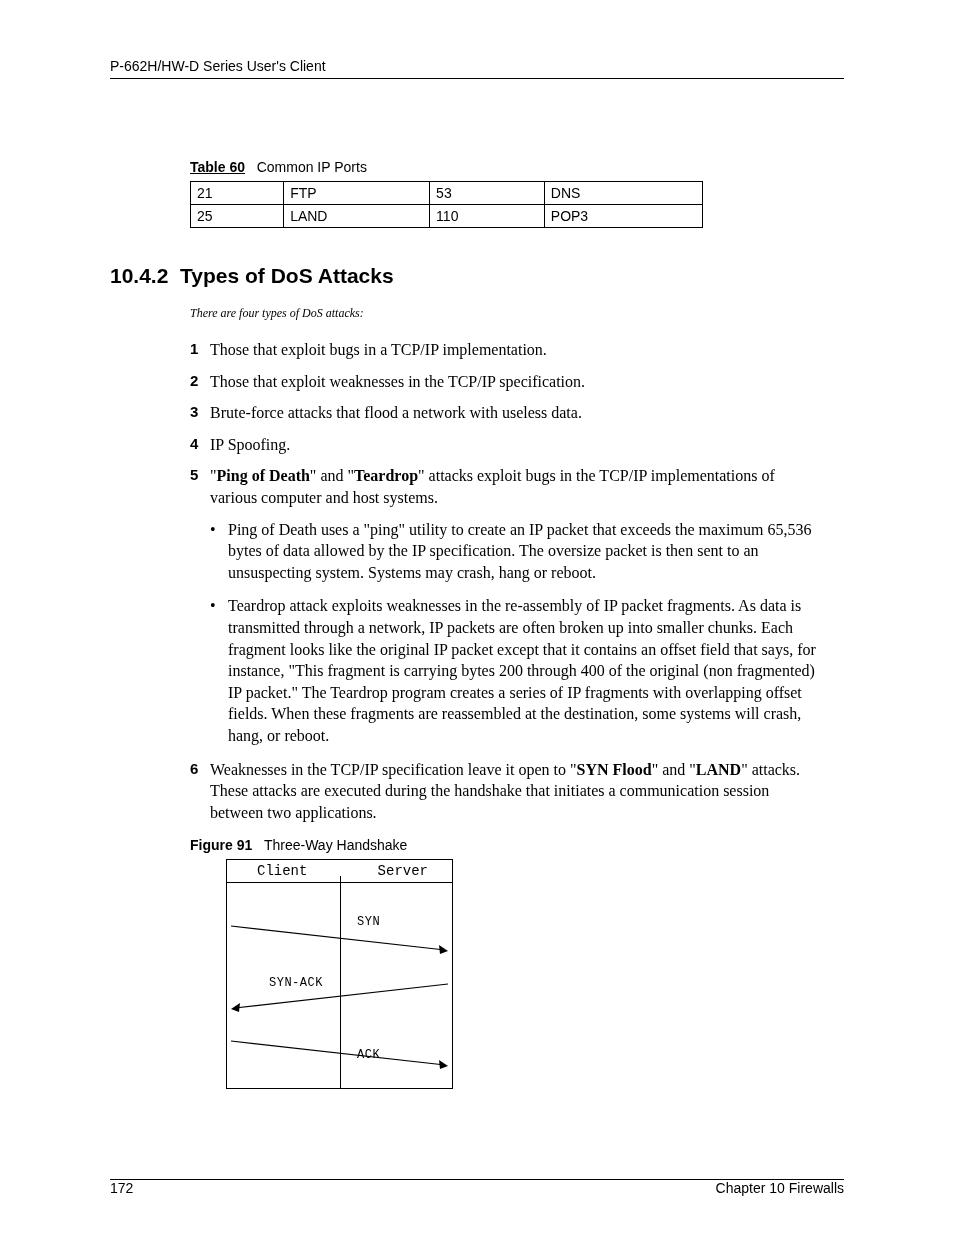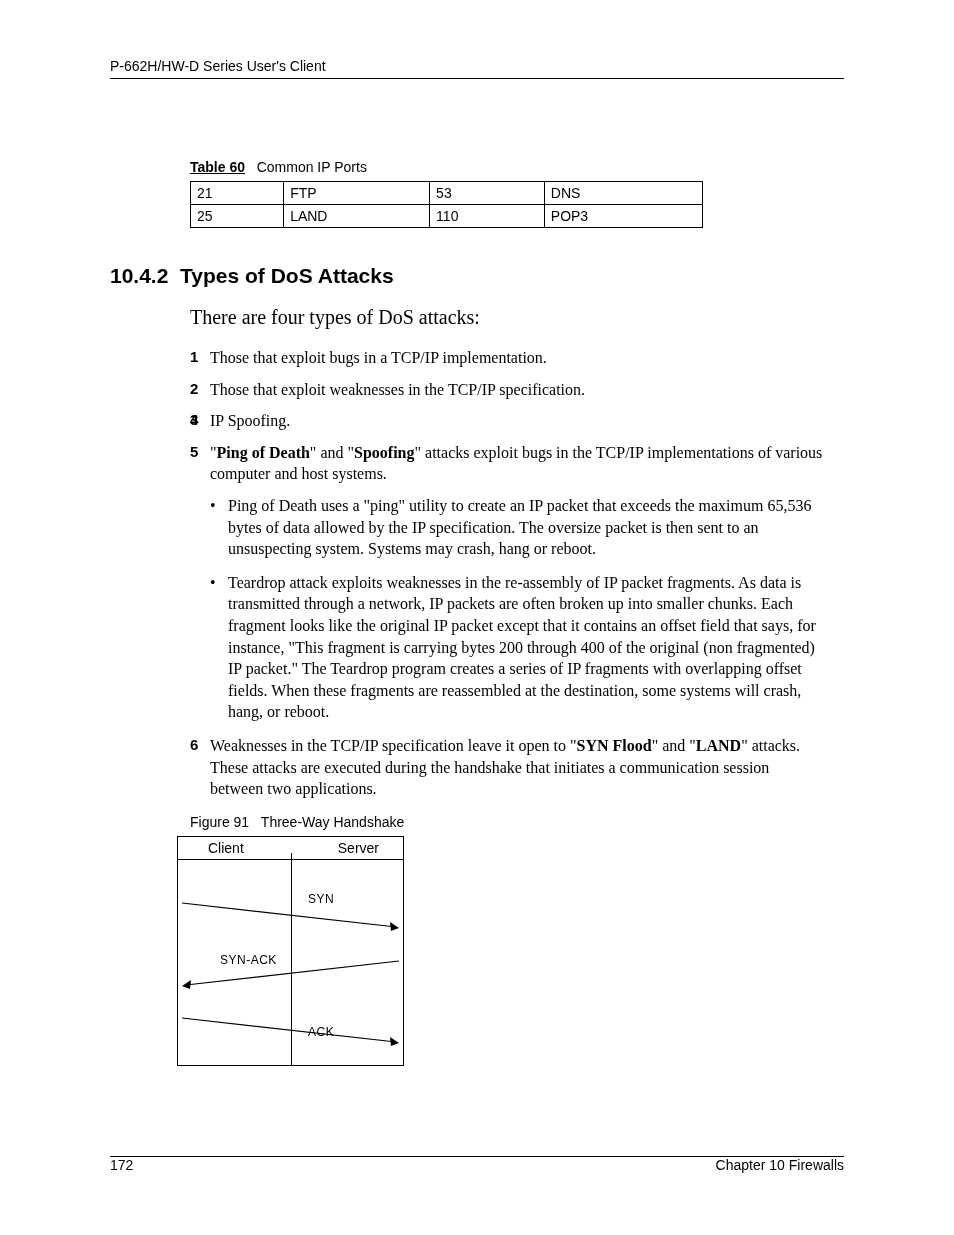--- a/index.html
+++ b/index.html
@@ -46,21 +46,22 @@
   table.ports td.c2 { width: 120px; }
   table.ports td.c3 { width: 170px; margin-left: 9px; }
   h2.section {
     font-family: Arial, Helvetica, sans-serif;
     font-weight: bold;
     font-size: 21px;
     margin: 36px 0 18px 0;
   }
   .body-para {
     margin: 0 0 18px 80px;
-    font-size: 20px;
+    font-size: 12px;
+    font-style: italic;
   }
   ol.numlist {
     margin: 0 0 10px 80px;
     padding: 0 20px 0 0;
     list-style: none;
   }
   ol.numlist > li {
     position: relative;
     padding-left: 20px;
     margin-bottom: 10px;
@@ -89,28 +90,28 @@
     content: "•";
     position: absolute;
     left: 0;
     top: 0;
   }
   .figure-caption {
     font-family: Arial, Helvetica, sans-serif;
     font-size: 14px;
     margin: 14px 0 6px 80px;
   }
-  .figure-caption .lbl { font-weight: normal; }
+  .figure-caption .lbl { font-weight: bold; }
   .figure-box {
-    margin-left: 67px;
+    margin-left: 116px;
     border: 1px solid #000;
     width: 225px;
     height: 228px;
     position: relative;
-    font-family: Liberation Sans, sans-serif;
+    font-family: Liberation Mono, monospace;
   }
   .fig-vline {
     position: absolute;
     left: 50%;
     top: 16px;
     bottom: 0;
     width: 0;
     border-left: 1px solid #000;
   }
   .fig-hline {
@@ -171,23 +172,23 @@
 
   <h2 class="section">
     <span>10.4.2</span>&nbsp;&nbsp;<span>Types of DoS Attacks</span>
   </h2>
 
   <p class="body-para">There are four types of DoS attacks:</p>
 
   <ol class="numlist">
     <li><span class="num">1</span><span>Those that exploit bugs in a TCP/IP implementation.</span></li>
     <li><span class="num">2</span><span>Those that exploit weaknesses in the TCP/IP specification.</span></li>
-    <li><span class="num">3</span></li>
+    <li><span class="num">3</span><span>Brute-force attacks that flood a network with useless data.</span></li>
     <li><span class="num">4</span><span>IP Spoofing.</span></li>
-    <li><span class="num">5</span><span><span>"</span><span class="bold">Ping of Death</span><span>" and "</span><span class="bold">Spoofing</span><span>" attacks exploit bugs in the TCP/IP implementations of various computer and host systems.</span></span></li>
+    <li><span class="num">5</span><span><span>"</span><span class="bold">Ping of Death</span><span>" and "</span><span class="bold">Teardrop</span><span>" attacks exploit bugs in the TCP/IP implementations of various computer and host systems.</span></span></li>
   </ol>
 
   <ul class="bullets">
     <li>Ping of Death uses a "ping" utility to create an IP packet that exceeds the maximum 65,536 bytes of data allowed by the IP specification. The oversize packet is then sent to an unsuspecting system. Systems may crash, hang or reboot.</li>
     <li>Teardrop attack exploits weaknesses in the re-assembly of IP packet fragments. As data is transmitted through a network, IP packets are often broken up into smaller chunks. Each fragment looks like the original IP packet except that it contains an offset field that says, for instance, "This fragment is carrying bytes 200 through 400 of the original (non fragmented) IP packet." The Teardrop program creates a series of IP fragments with overlapping offset fields. When these fragments are reassembled at the destination, some systems will crash, hang, or reboot.</li>
   </ul>
 
   <ol class="numlist">
     <li><span class="num">6</span><span><span>Weaknesses in the TCP/IP specification leave it open to "</span><span class="bold">SYN Flood</span><span>" and "</span><span class="bold">LAND</span><span>" attacks. These attacks are executed during the handshake that initiates a communication session between two applications.</span></span></li>
   </ol>

